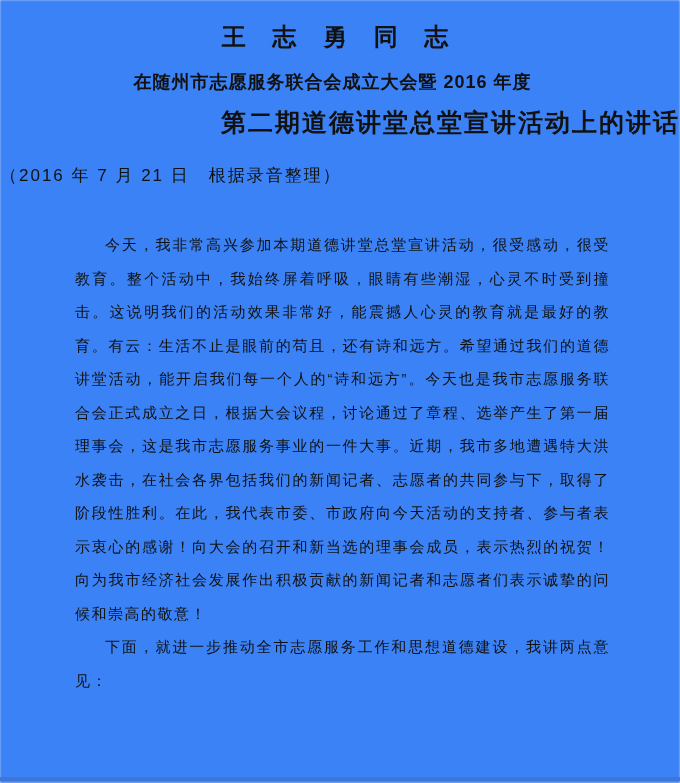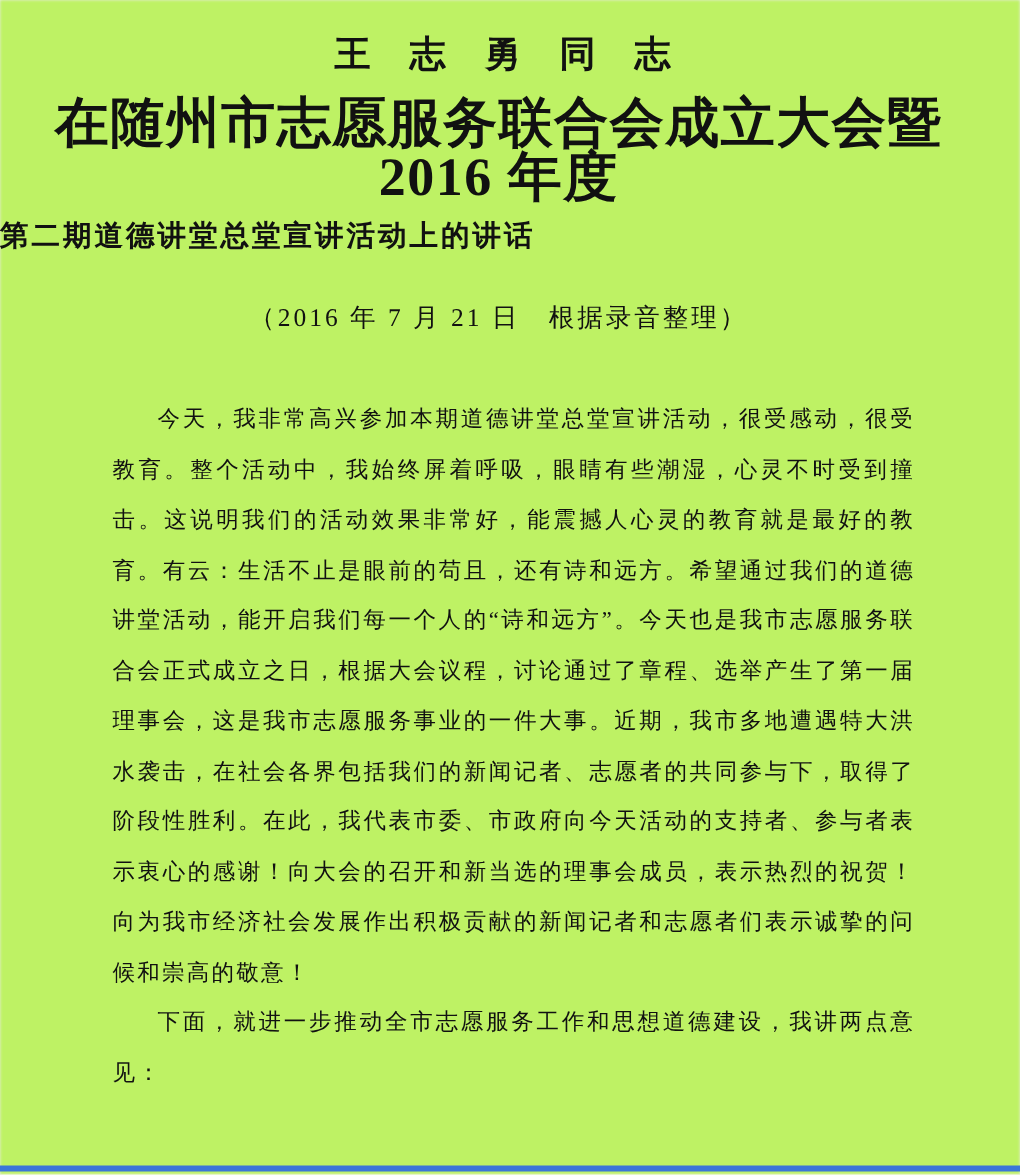--- a/index.html
+++ b/index.html
@@ -4,55 +4,55 @@
 <style>
   html, body {
     margin: 0;
     padding: 0;
     background: #ffffff;
   }
   .page {
     position: relative;
     width: 680px;
     height: 783px;
-    background: #bef264;
+    background: #3b82f6;
     overflow: hidden;
-    font-family: Liberation Serif, serif;
+    font-family: Liberation Sans, sans-serif;
     color: #111111;
     box-shadow: inset 0 0 2px #ececec;
   }
   .title-line1 {
     margin: 22px 0 0 0;
     font-size: 24px;
     line-height: 30px;
     font-weight: bold;
     text-align: center;
     letter-spacing: 10px;
   }
   .title-line2 {
     margin: 12px 15px 0 0;
-    font-size: 36px;
+    font-size: 18px;
     line-height: 36px;
     font-weight: bold;
     text-align: center;
     letter-spacing: 1px;
   }
   .title-line3 {
     margin: 4px 0 0 0;
-    font-size: 19px;
+    font-size: 25px;
     line-height: 36px;
     font-weight: bold;
-    text-align: left;
+    text-align: right;
     letter-spacing: 2px;
   }
   .dateline {
     margin: 24px 15px 0 0;
     font-size: 17px;
     line-height: 24px;
-    text-align: center;
+    text-align: left;
     letter-spacing: 2px;
   }
   .body-text {
     margin: 40px 70px 0 75px;
   }
   .body-text p {
     margin: 0;
     font-size: 15px;
     line-height: 33.5px;
     text-align: justify;

